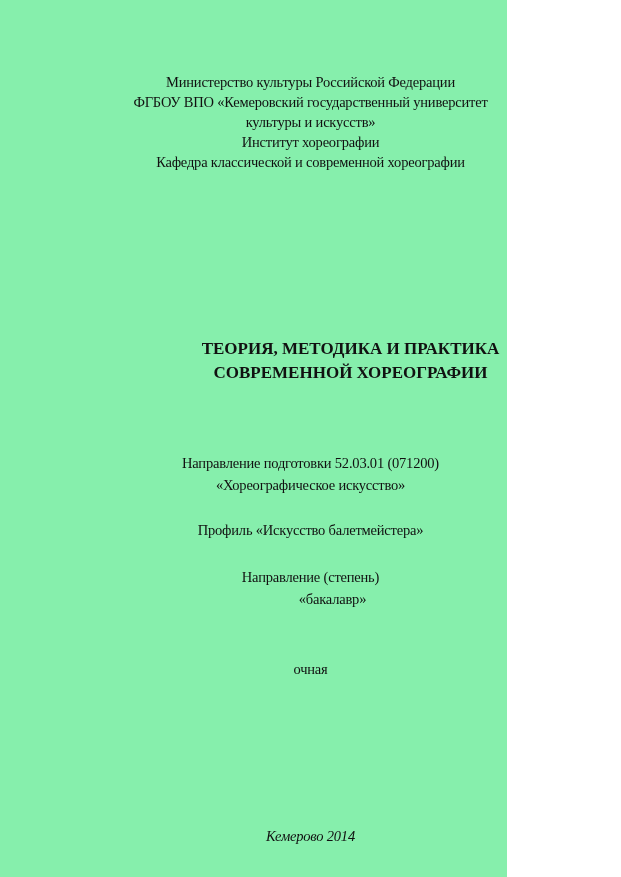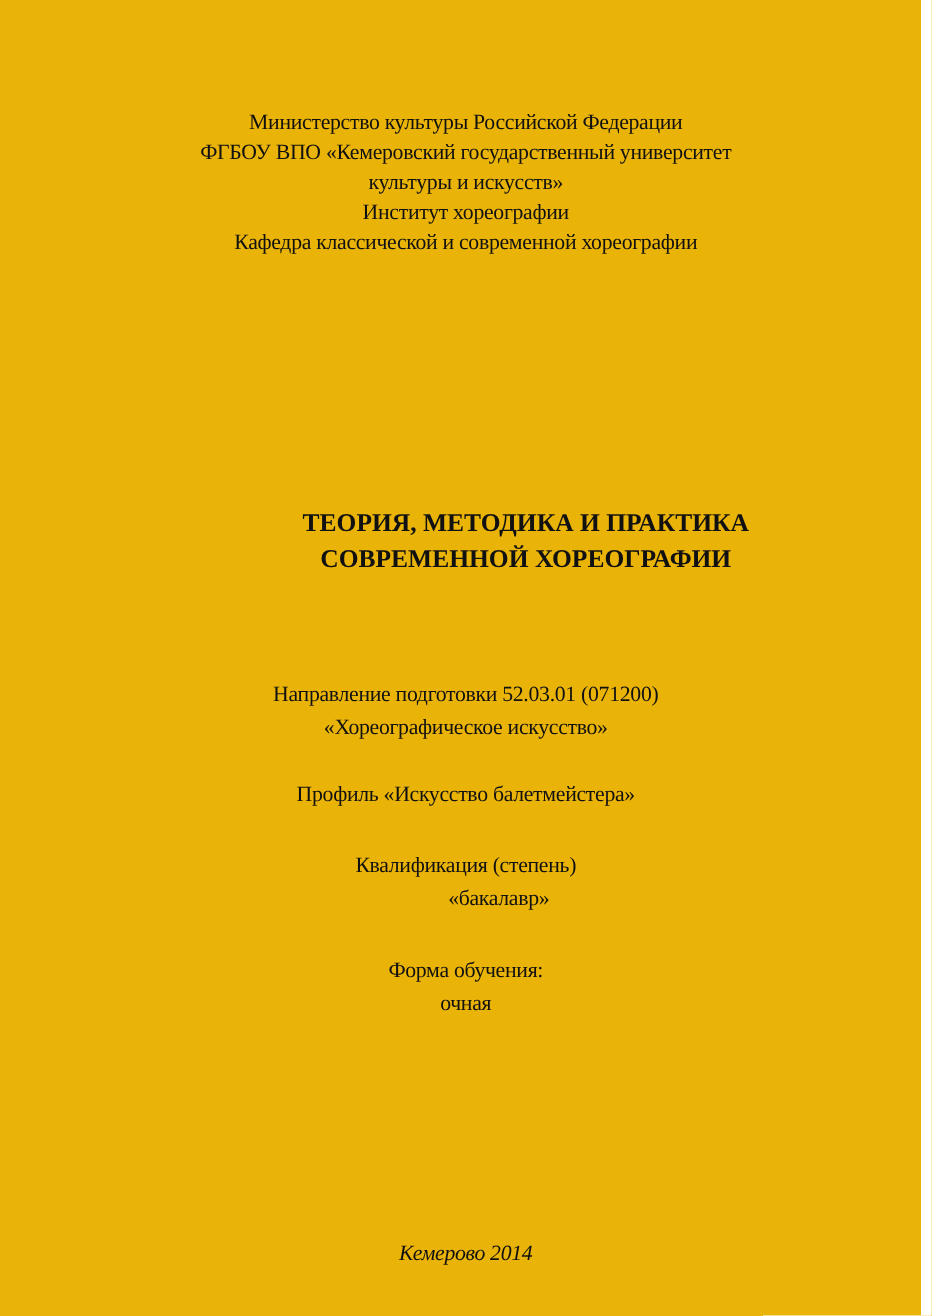--- a/index.html
+++ b/index.html
@@ -11,23 +11,23 @@
       width: 621px;
       height: 877px;
       position: relative;
       overflow: hidden;
       font-family: "Liberation Serif", "DejaVu Serif", serif;
       color: #111111;
     }
     .page {
       position: absolute;
       left: 0; top: 0;
-      width: 614px;
+      width: 507px;
       height: 877px;
-      background: #eab308;
+      background: #86efac;
     }
     .line {
       position: absolute;
       left: 0;
       width: 621px;
       text-align: center;
       white-space: nowrap;
       font-size: 14.5px;
       line-height: 20px;
       letter-spacing: -0.2px;
@@ -53,21 +53,20 @@
 
   <div class="line title" style="top:337px;">ТЕОРИЯ, МЕТОДИКА И ПРАКТИКА</div>
   <div class="line title" style="top:361px;">СОВРЕМЕННОЙ ХОРЕОГРАФИИ</div>
 
 
   <div class="line" style="top:453px;">Направление подготовки 52.03.01 (071200)</div>
   <div class="line" style="top:475px;">«Хореографическое искусство»</div>
 
   <div class="line" style="top:520px;">Профиль «Искусство балетмейстера»</div>
 
-  <div class="line" style="top:567px;">Квалификация (степень)</div>
+  <div class="line" style="top:567px;">Направление (степень)</div>
   <div class="line" style="top:589px;padding-left:22px;">«бакалавр»</div>
 
-  <div class="line" style="top:637px;">Форма обучения:</div>
   <div class="line" style="top:659px;">очная</div>
 
   <div class="line" style="top:826px;font-style:italic;">Кемерово 2014</div>
 
 </div>
 
 </body></html>

